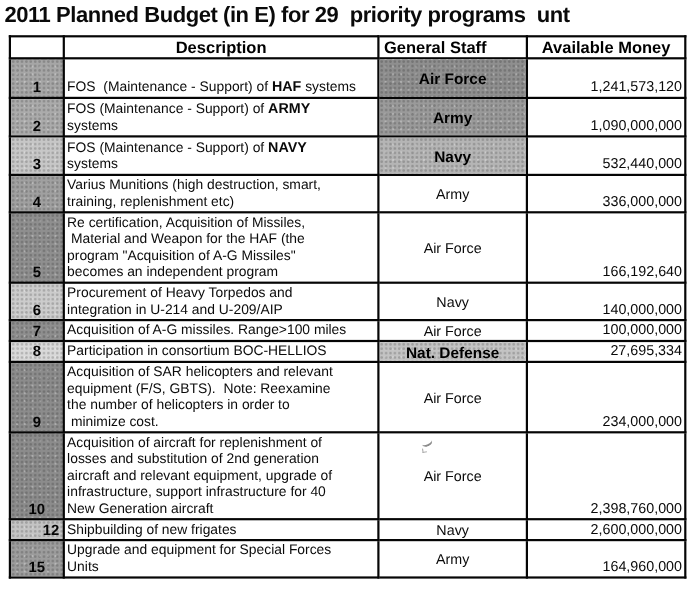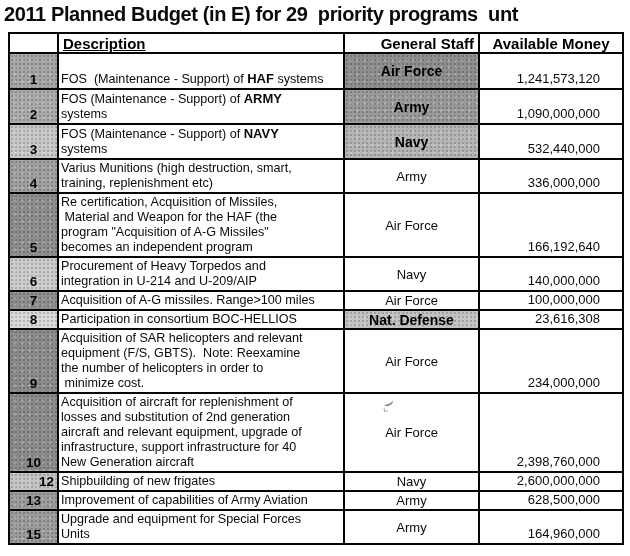--- a/index.html
+++ b/index.html
@@ -14,40 +14,40 @@
     white-space:pre; overflow:hidden; color:#0a0a0a;
   }
   table.budget {
     position:absolute; left:8px; top:32px; width:614px;
     border-collapse:collapse; table-layout:fixed;
   }
   .budget th, .budget td {
     border:2px solid #050505; padding:0 3px; overflow:hidden;
   }
   .budget thead th { height:17px; font-size:15px; font-weight:bold; padding:0 4px; }
-  th.h-desc  { text-align:left;text-decoration:underline; }
-  th.h-staff { text-align:right; }
+  th.h-desc  { text-align:center; }
+  th.h-staff { text-align:left; }
   th.h-money { text-align:center; }
   td.num {
     text-align:center; vertical-align:bottom;
     font-weight:bold; font-size:13.5px; padding-bottom:1px; color:#050505;
   }
   td.desc {
     vertical-align:bottom; font-size:12.6px; line-height:15px;
     white-space:pre-wrap; padding:1px 2px; color:#0a0a0a;
   }
   td.desc .db { font-weight:bold; font-size:13px; }
   td.staff {
     text-align:center; vertical-align:middle; font-size:13px;
     position:relative; color:#0a0a0a;
   }
   td.staff.strong { font-weight:bold; font-size:14px; color:#000; }
   td.money {
     text-align:right; vertical-align:bottom; font-size:13px;
-    padding-right:22px; padding-bottom:2px; color:#0a0a0a;border-radius:10px;
+    padding-right:2px; padding-bottom:2px; color:#0a0a0a;border-radius:10px;
   }
   
   .grain {
     background-image:
       radial-gradient(rgba(0,0,0,0.18) 1px, transparent 1.3px),
       radial-gradient(rgba(255,255,255,0.28) 1px, transparent 1.3px);
     background-size:4px 4px, 7px 7px;
     background-position:0 0, 2px 3px;
   }
   
@@ -129,21 +129,21 @@
     <tr style="height:18px">
       <td class="num grain" style="background-color: rgb(143, 143, 143);">7</td>
       <td class="desc"><span>Acquisition of A-G missiles. Range&gt;100 miles</span></td>
       <td class="staff">Air Force</td>
       <td class="money">100,000,000</td>
     </tr>
     <tr style="height:18px">
       <td class="num grain" style="background-color: rgb(217, 217, 217);">8</td>
       <td class="desc"><span>Participation in consortium BOC-HELLIOS</span></td>
       <td class="staff strong grain" style="background-color: rgb(195, 195, 195); margin-left: 12px;">Nat. Defense</td>
-      <td class="money">23,616,308</td>
+      <td class="money">27,695,334</td>
     </tr>
     <tr style="height:62px">
       <td class="num grain" style="background-color: rgb(140, 140, 140);">9</td>
       <td class="desc"><span>Acquisition of SAR helicopters and relevant
 equipment (F/S, GBTS).  Note: Reexamine
 the number of helicopters in order to
  minimize cost.</span></td>
       <td class="staff">Air Force</td>
       <td class="money">234,000,000</td>
     </tr>
@@ -156,26 +156,20 @@
 New Generation aircraft</span></td>
       <td class="staff"><span class="smudge"></span><span>Air Force</span></td>
       <td class="money">2,398,760,000</td>
     </tr>
     <tr style="height:18px">
       <td class="num grain" style="background-color: rgb(196, 196, 196); text-align: right;">12</td>
       <td class="desc"><span>Shipbuilding of new frigates</span></td>
       <td class="staff">Navy</td>
       <td class="money">2,600,000,000</td>
     </tr>
-    <tr style="height:18px">
-      <td class="num grain" style="background-color: rgb(156, 156, 156);">13</td>
-      <td class="desc"><span>Improvement of capabilities of Army Aviation</span></td>
-      <td class="staff">Army</td>
-      <td class="money">628,500,000</td>
-    </tr>
     <tr style="height:34px">
       <td class="num grain" style="background-color: rgb(156, 156, 156);">15</td>
       <td class="desc"><span>Upgrade and equipment for Special Forces
 Units</span></td>
       <td class="staff">Army</td>
       <td class="money">164,960,000</td>
     </tr>
   </tbody>
 </table>
 

